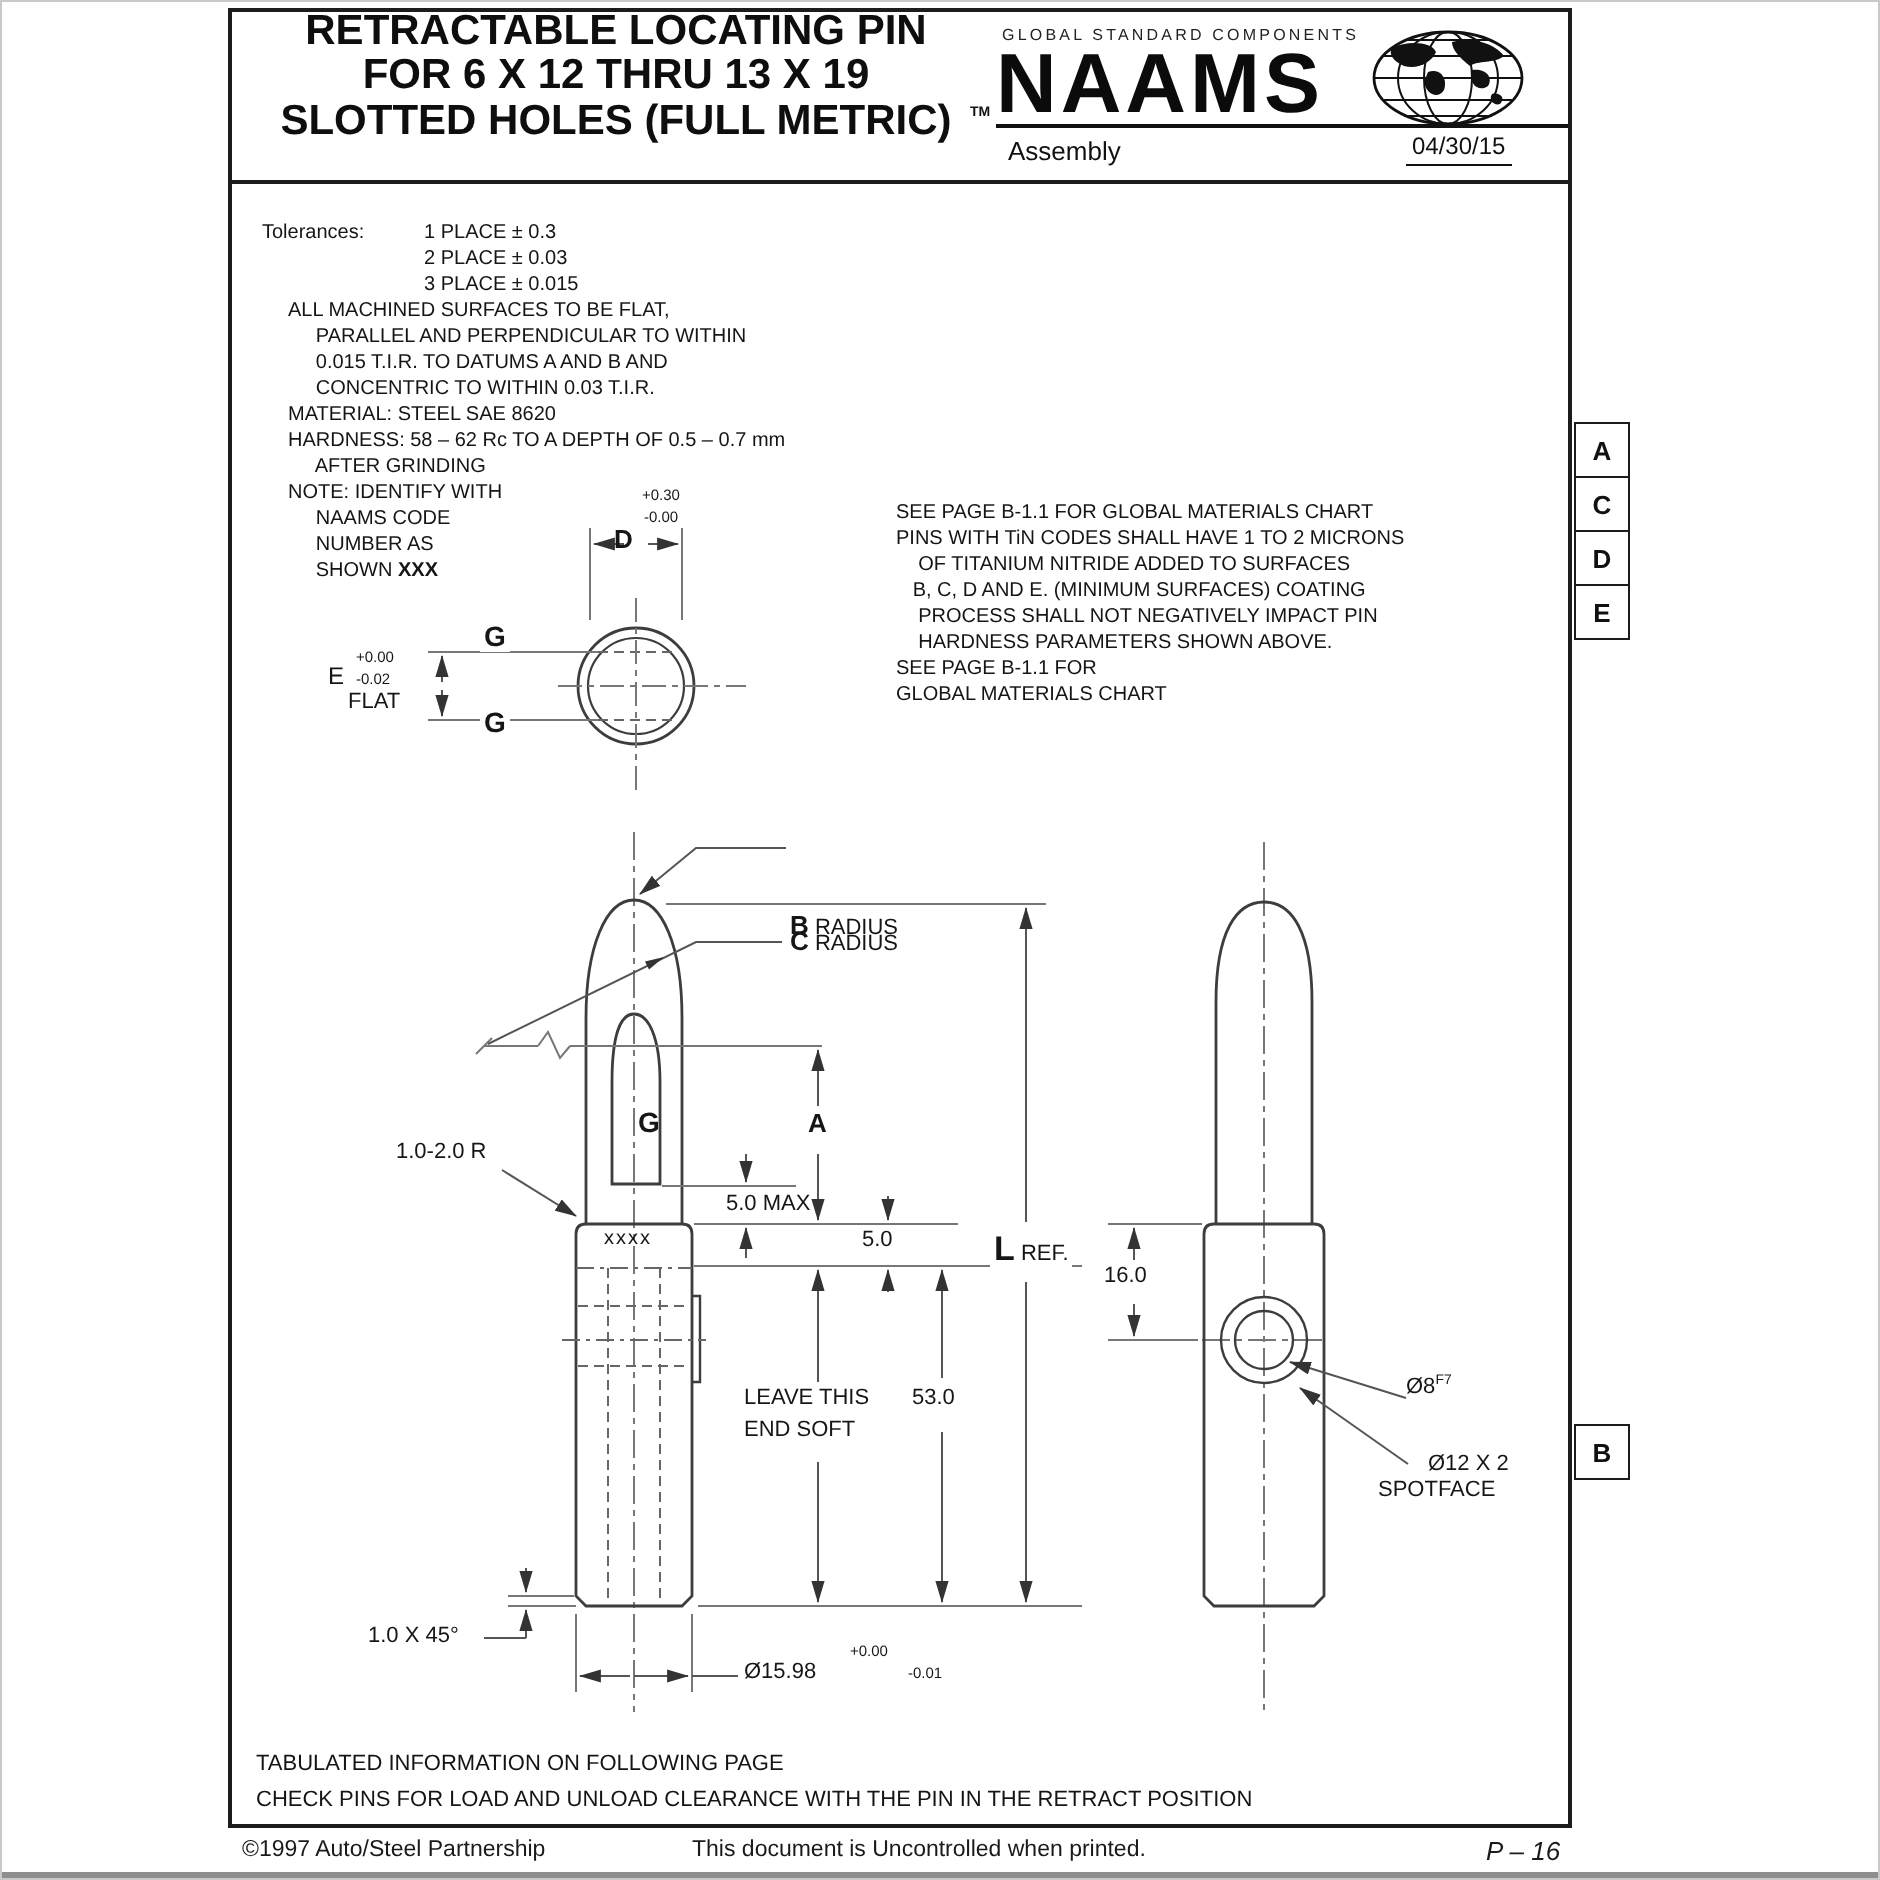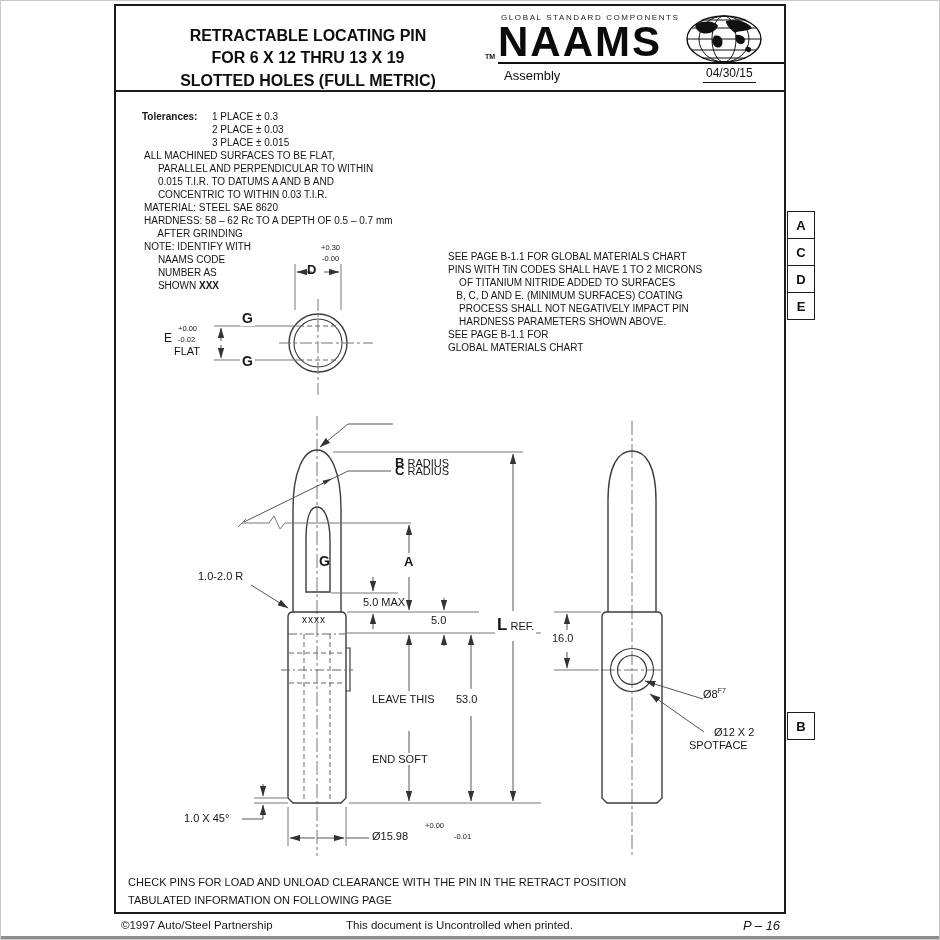--- a/index.html
+++ b/index.html
@@ -1,22 +1,22 @@
 <!DOCTYPE html>
 <html><head>
 <meta charset="utf-8">
 <style>
   html,body{margin:0;padding:0;background:#fff;}
   #page{position:relative;width:940px;height:940px;background:#fff;border:1px solid #c9c9c9;
         font-family:"Liberation Sans", sans-serif;color:#111;overflow:hidden;box-sizing:border-box;}
   .abs{position:absolute;}
   .frame{position:absolute;left:113px;top:3px;width:672px;height:910px;border:2px solid #1c1c1c;box-sizing:border-box;}
   .hline{position:absolute;background:#1c1c1c;}
-  .title-block{position:absolute;left:118px;top:24px;width:378px;text-align:center;
-               font-weight:bold;font-size:16px;line-height:22.4px;letter-spacing:0px;color:#0e0e0e;}
+  .title-block{position:absolute;left:118px;top:4px;width:378px;text-align:center;
+               font-weight:bold;font-size:21px;line-height:22.4px;letter-spacing:0px;color:#0e0e0e;}
   .tm{position:absolute;left:484px;top:52px;font-size:7px;font-weight:bold;}
   .brand-tag{position:absolute;left:500px;top:12px;font-size:8px;letter-spacing:1.6px;color:#222;}
   .brand{position:absolute;left:497px;top:17px;font-size:42px;font-weight:bold;letter-spacing:2px;color:#0b0b0b;}
   .brand-rule{position:absolute;left:497px;top:61px;width:286px;height:2px;background:#111;}
   .brand-sub{position:absolute;left:503px;top:67px;font-size:13px;color:#111;}
   .date{position:absolute;left:702px;top:65px;font-size:12px;border-bottom:1.5px solid #111;padding:0 3px 2px 3px;}
   .notes{position:absolute;font-size:10px;line-height:13px;white-space:pre;color:#151515;}
   .lbl{position:absolute;font-size:11px;white-space:nowrap;color:#161616;}
   .bgw{background:#fff;padding:0 2px;}
   .b{font-weight:bold;}
@@ -58,28 +58,28 @@
     <path d="M12,10 C20,6 32,7 34,12 C32,17 25,21 18,19 C13,17 10,13 12,10 Z" fill="#111"></path>
     <path d="M42,7 C52,4 64,8 68,14 C63,18 55,16 51,19 C46,15 42,11 42,7 Z" fill="#111"></path>
     <path d="M30,22 C36,20 40,25 38,31 C35,36 29,33 28,27 Z" fill="#111"></path>
     <path d="M52,21 C58,20 63,24 60,29 C56,32 50,29 52,21 Z" fill="#111"></path>
     <path d="M62,33 C66,32 69,35 66,38 C63,39 60,36 62,33 Z" fill="#111"></path>
   </svg>
   <div class="brand-rule"></div>
   <div class="brand-sub">Assembly</div>
   <div class="date">04/30/15</div>
 
-  <div class="notes" style="left:141px;top:109px;font-weight:bold;">Tolerances:</div>
+  <div class="notes" style="left:130px;top:109px;">Tolerances:</div>
   <div class="notes" style="left:211px;top:109px;"><div>1 PLACE ± 0.3</div><div>2 PLACE ± 0.03</div><div>3 PLACE ± 0.015</div></div>
   <div class="notes" style="left:143px;top:148px;"><div>ALL MACHINED SURFACES TO BE FLAT,</div><div>     PARALLEL AND PERPENDICULAR TO WITHIN</div><div>     0.015 T.I.R. TO DATUMS A AND B AND</div><div>     CONCENTRIC TO WITHIN 0.03 T.I.R.</div><div>MATERIAL: STEEL SAE 8620</div><div>HARDNESS: 58 – 62 Rc TO A DEPTH OF 0.5 – 0.7 mm</div><div>     AFTER GRINDING</div><div>NOTE: IDENTIFY WITH</div><div>     NAAMS CODE</div><div>     NUMBER AS</div></div>
   <div class="notes" style="left:143px;top:278px;"><span>     SHOWN </span><span class="b">XXX</span></div>
 
   <div class="notes" style="left:447px;top:249px;"><div>SEE PAGE B-1.1 FOR GLOBAL MATERIALS CHART</div><div>PINS WITH TiN CODES SHALL HAVE 1 TO 2 MICRONS</div><div>    OF TITANIUM NITRIDE ADDED TO SURFACES</div><div>   B, C, D AND E. (MINIMUM SURFACES) COATING</div><div>    PROCESS SHALL NOT NEGATIVELY IMPACT PIN</div><div>    HARDNESS PARAMETERS SHOWN ABOVE.</div><div>SEE PAGE B-1.1 FOR</div><div>GLOBAL MATERIALS CHART</div></div>
 
-  <div class="notes" style="left:127px;top:872px;font-size:11px;line-height:18px;"><div>CHECK PINS FOR LOAD AND UNLOAD CLEARANCE WITH THE PIN IN THE RETRACT POSITION</div><div>TABULATED INFORMATION ON FOLLOWING PAGE</div></div>
+  <div class="notes" style="left:127px;top:872px;font-size:11px;line-height:18px;"><div>TABULATED INFORMATION ON FOLLOWING PAGE</div><div>CHECK PINS FOR LOAD AND UNLOAD CLEARANCE WITH THE PIN IN THE RETRACT POSITION</div></div>
 
   <div class="datum" style="top:210px;">A</div>
   <div class="datum" style="top:237px;">C</div>
   <div class="datum" style="top:264px;">D</div>
   <div class="datum" style="top:291px;">E</div>
   <div class="datum" style="top:711px;">B</div>
 
   <svg class="draw" width="940" height="940" viewBox="0 0 940 940">
     <defs>
       <marker id="arw" viewBox="0 0 10 6" refX="9.5" refY="3" markerWidth="11" markerHeight="6.6" orient="auto">
@@ -207,21 +207,21 @@
 
   <div class="lbl" style="left:394px;top:414px;margin-top:40px;"><span class="b" style="font-size:13px;">B</span> <span>RADIUS</span></div>
   <div class="lbl" style="left:394px;top:462px;"><span class="b" style="font-size:13px;">C</span> <span>RADIUS</span></div>
   <div class="lbl b" style="left:318px;top:552px;font-size:14px;">G</div>
   <div class="lbl b bgw" style="left:401px;top:553px;font-size:13px;">A</div>
   <div class="lbl" style="left:197px;top:569px;">1.0-2.0 R</div>
   <div class="lbl" style="left:301px;top:613px;font-size:10px;letter-spacing:1px;">xxxx</div>
   <div class="lbl" style="left:346px;top:595px;padding-left:16px;">5.0 MAX</div>
   <div class="lbl" style="left:430px;top:613px;">5.0</div>
   <div class="lbl bgw" style="left:369px;top:692px;">LEAVE THIS</div>
-  <div class="lbl bgw" style="left:369px;top:708px;margin-top:44px;">END SOFT</div>
+  <div class="lbl bgw" style="left:369px;top:708px;">END SOFT</div>
   <div class="lbl bgw" style="left:453px;top:692px;">53.0</div>
   <div class="lbl bgw" style="left:494px;top:614px;"><span class="b" style="font-size:17px;">L</span> <span>REF.</span></div>
   <div class="lbl" style="left:183px;top:811px;">1.0 X 45°</div>
   <div class="lbl" style="left:371px;top:829px;">Ø15.98</div>
   <div class="tolstack" style="left:424px;top:821px;">+0.00</div>
   <div class="tolstack" style="left:424px;top:832px;margin-left:29px;">-0.01</div>
 
   <div class="lbl bgw" style="left:549px;top:631px;">16.0</div>
   <div class="lbl" style="left:702px;top:686px;"><span>Ø8</span><span class="sup">F7</span></div>
   <div class="lbl" style="left:703px;top:725px;margin-left:10px;">Ø12 X 2</div>

